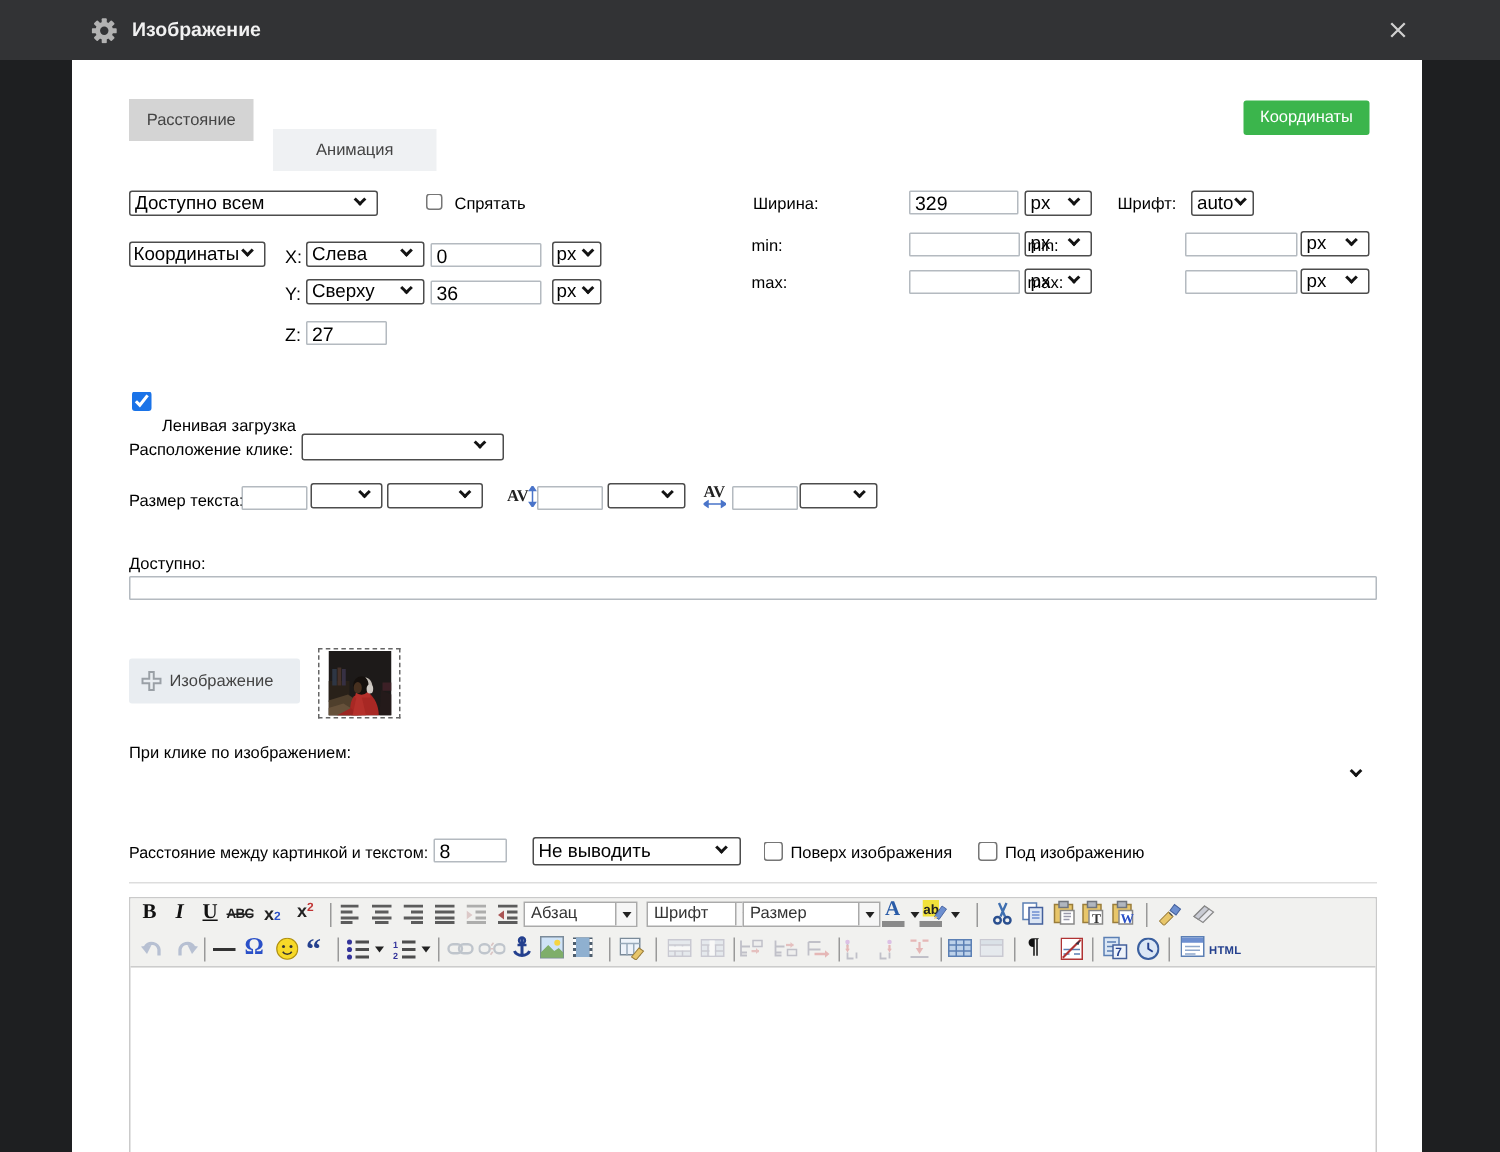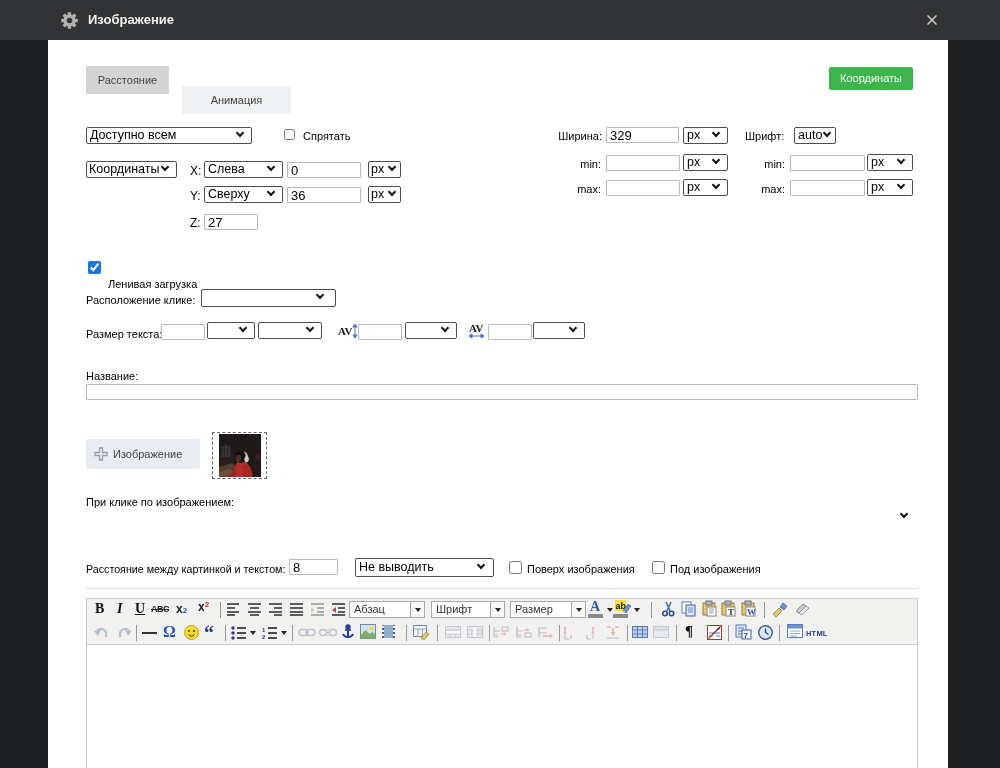--- a/index.html
+++ b/index.html
@@ -4,21 +4,21 @@
 <style>
 * { margin:0; padding:0; box-sizing:border-box; }
 html,body { width:1000px; height:768px; overflow:hidden; background:#1e1f21; font-family:"Liberation Sans", sans-serif; }
 #page { position:relative; width:1000px; height:768px; }
 .abs { position:absolute; }
 #hdr { position:absolute; left:0; top:0; width:1000px; height:40px; background:#323335; }
 #hdr .title { position:absolute; left:88px; top:0; height:40px; line-height:40px; color:#f1f1f1; font-weight:bold; font-size:13px; }
 #modal { position:absolute; left:48px; top:40px; width:900px; height:728px; background:#ffffff; }
 .tab { position:absolute; height:28px; font-size:11px; color:#444; text-align:center; line-height:28px; }
 .lbl { position:absolute; font-size:11px; color:#000; white-space:nowrap; }
-.lblr { position:absolute; font-size:11px; color:#000; text-align:right; white-space:nowrap; }
+.lblr { position:absolute; font-size:11px; color:#000; text-align:left; white-space:nowrap; }
 select { position:absolute; -webkit-appearance:none; appearance:none; font-family:"Liberation Sans",sans-serif; font-size:12.5px; color:#000; border:1px solid #4d4d4d; border-radius:2px; height:17px; padding:0 15px 1px 3px; background:#fff; }
 .chv { position:absolute; width:6px; height:6px; border-right:2px solid #131313; border-bottom:2px solid #131313; transform:rotate(45deg); pointer-events:none; }
 input[type=text] { position:absolute; font-family:"Liberation Sans",sans-serif; font-size:13px; color:#000; border:1px solid #b4bac0; height:16px; padding:0 0 0 3px; background:#fff; border-radius:1px; }
 input[type=checkbox] { position:absolute; margin:0; }
 .ic { position:absolute; }
 .tsep { position:absolute; width:1px; height:16px; background:#999; top:3px; }
 .bld { font-family:"Liberation Serif",serif; font-weight:bold; font-size:14px; color:#111; }
 .lbox { position:absolute; height:17px; background:#fff; border:1px solid #aaa; font-size:11px; color:#333; line-height:15px; padding-left:4px; top:2px; }
 .lbtn { position:absolute; right:0; top:0; width:14px; height:15px; border-left:1px solid #aaa; background:#f6f6f6; }
 .tri { position:absolute; width:0; height:0; border-left:3.5px solid transparent; border-right:3.5px solid transparent; border-top:4px solid #222; }
@@ -106,21 +106,21 @@
     </svg>
   <input type="text" style="left: 358px; top: 324px; width: 44px;">
   <select style="left:405px;top:322px;width:52px;"><option></option></select>
   <span class="abs" style="left:469px;top:322px;font-family:'Liberation Serif',serif;font-weight:bold;font-size:11px;color:#222;">AV</span>
   <svg class="abs" style="left:469px;top:333px;" width="15" height="6" viewBox="0 0 15 6">
       <path stroke="#4a74c9" stroke-width="1" fill="#4a74c9" d="M2 3h11M0 3l3-2v4zM15 3l-3-2v4z"></path>
     </svg>
   <input type="text" style="left: 488px; top: 324px; width: 44px;">
   <select style="left:533px;top:322px;width:52px;"><option></option></select>
 
-  <div class="lbl" style="left:86px;top:370px;">Название:</div>
+  <div class="lbl" style="left:86px;top:370px;">Доступно:</div>
   <input type="text" style="left: 86px; top: 384px; width: 832px;">
 
   <div class="abs" style="left:86px;top:439px;width:114px;height:30px;background:#e9edf1;border-radius:2px;"></div>
   <svg class="abs" style="left:94px;top:447px;" width="14" height="14" viewBox="0 0 14 14">
       <path fill="none" stroke="#9aa0a6" stroke-width="1.3" d="M5.5 1h3v4.5H13v3H8.5V13h-3V8.5H1v-3h4.5z"></path>
     </svg>
   <div class="abs" style="left:113px;top:448px;font-size:11px;color:#444;">Изображение</div>
   <div class="abs" style="left:212px;top:432px;width:55px;height:47px;border:1px dashed #666;background:#fff;"></div>
   <svg class="abs" style="left:219px;top:434px;" width="42" height="43" viewBox="0 0 42 43">
     <rect width="42" height="43" fill="#1d1a19"></rect>
@@ -143,21 +143,21 @@
   </svg>
 
   <div class="lbl" style="left:86px;top:496px;">При клике по изображением:</div>
 
   <div class="lbl" style="left:86px;top:563px;font-size:10.7px;">Расстояние между картинкой и текстом:</div>
   <input type="text" style="left: 289px; top: 559px; width: 49px;" value="8">
   <select style="left:355px;top:558px;width:139px;height:19px;"><option>Не выводить</option></select>
   <input type="checkbox" style="left: 509px; top: 561px; width: 13px; height: 13px;">
   <div class="lbl" style="left:527px;top:563px;">Поверх изображения</div>
   <input type="checkbox" style="left: 652px; top: 561px; width: 13px; height: 13px;">
-  <div class="lbl" style="left:670px;top:563px;">Под изображения</div>
+  <div class="lbl" style="left:670px;top:563px;">Под изображению</div>
 
   <div class="abs" style="left:86px;top:588px;width:832px;height:1px;background:#dddddd;"></div>
 
   <div id="edwrap" class="abs" style="left:86px;top:598px;width:832px;height:200px;border:1px solid #cacaca;background:#fff;">
     <div id="toolbar" class="abs" style="left:0;top:0;width:830px;height:46px;background:#f1f1ef;border-bottom:1px solid #cccccc;"></div>
     <div id="tb1" class="abs" style="left:0;top:0;width:830px;height:23px;">
       <span class="ic bld" style="left:8px;top:2px;">B</span>
       <span class="ic bld" style="left:30px;top:2px;font-style:italic;font-weight:bold;">I</span>
       <span class="ic bld" style="left:48px;top:2px;text-decoration:underline;">U</span>
       <span class="ic" style="left:64px;top:5px;font-size:9px;font-weight:bold;color:#222;text-decoration:line-through;letter-spacing:-0.5px;">ABC</span>
@@ -197,21 +197,21 @@
         </svg>
       <svg class="ic" style="left:245px;top:4px;" width="15" height="13">
           <rect fill="#5c5c5c" y="0" width="13" height="2"></rect>
           <rect fill="#5c5c5c" x="6" y="4" width="7" height="2"></rect>
           <rect fill="#5c5c5c" x="6" y="8" width="7" height="2"></rect>
           <rect fill="#5c5c5c" y="11" width="13" height="2"></rect>
           <path fill="#a55" d="M0 7l4-3v6z"></path>
         </svg>
       <div class="lbox" style="left:262px;width:76px;">Абзац<div class="lbtn"></div><div class="tri" style="right:3px;top:6px;"></div></div>
       <div class="lbox" style="left:344px;width:74px;">Шрифт<div class="lbtn"></div><div class="tri" style="right:3px;top:6px;"></div></div>
-      <div class="lbox" style="left:423px;width:76px;">Размер<div class="lbtn"></div><div class="tri" style="right:3px;top:6px;"></div></div>
+      <div class="lbox" style="left:408px;width:92px;">Размер<div class="lbtn"></div><div class="tri" style="right:3px;top:6px;"></div></div>
       <span class="ic" style="left:503px;top:0px;font-family:'Liberation Serif',serif;font-weight:bold;font-size:14px;color:#2a5ca8;">A</span>
       <div class="ic" style="left:501px;top:15px;width:15px;height:4px;background:#8a8a8a;"></div>
       <div class="tri" style="left:520px;top:9px;"></div>
       <svg class="ic" style="left:528px;top:1px;" width="17" height="14">
           <rect x="0" y="0" width="11" height="11" fill="#f2e23a"></rect>
           <text x="0.5" y="9" font-family="Liberation Sans" font-size="9" font-weight="bold" fill="#222">ab</text>
           <path d="M8 11l5-7 3 2-5 7z" fill="#6d8fd0" stroke="#44609c" stroke-width="0.6"></path>
           <path d="M7.6 12.6l1-2 1.6 1.2z" fill="#e8c66a"></path>
         </svg>
       <div class="ic" style="left:526px;top:15px;width:15px;height:4px;background:#8a8a8a;"></div>

